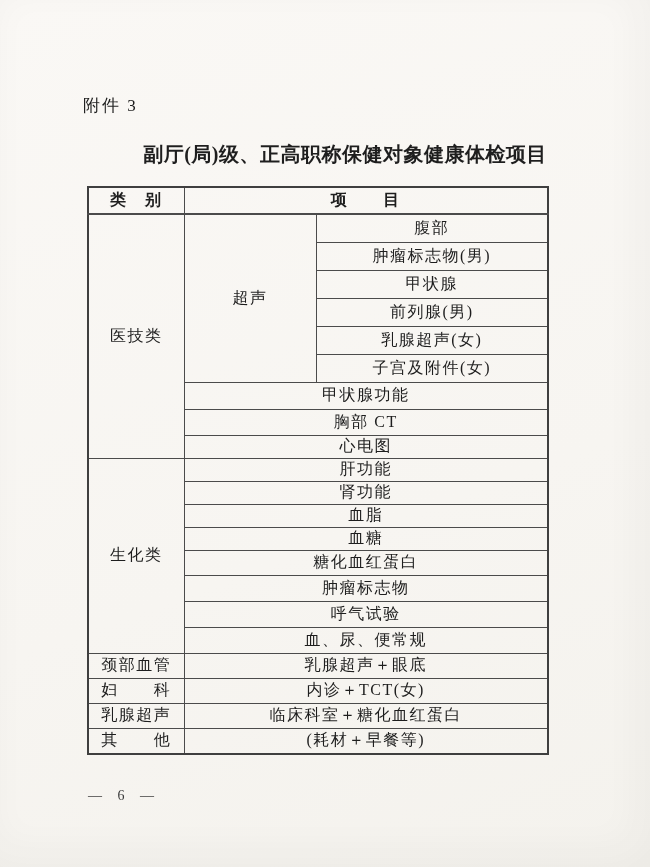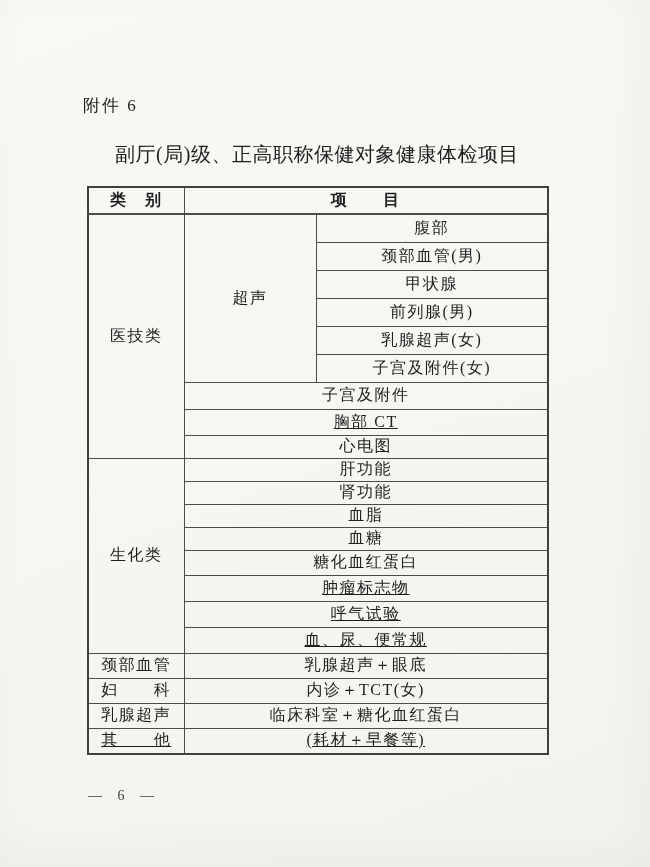--- a/index.html
+++ b/index.html
@@ -21,23 +21,23 @@
     left: 83px;
     top: 94px;
     font-size: 17px;
     letter-spacing: 2px;
   }
   .doc-title {
     position: absolute;
     left: 87px;
     top: 141px;
     width: 460px;
-    text-align: center;
+    text-align: right;
     font-size: 20px;
-    font-weight: normal;
+    font-weight: bold;
     letter-spacing: 0.5px;
     white-space: nowrap;
   }
   table.exam-table {
     position: absolute;
     left: 87px;
     top: 186px;
     width: 460px;
     border-collapse: collapse;
     table-layout: fixed;
@@ -59,37 +59,37 @@
   tr.header-row td {
     font-weight: bold;
     border-bottom-width: 2px;
   }
   td.item-left {
     text-align: left;
     padding-left: 10px;
   }
   tr.h27 { height: 27px; }
   tr.h28 { height: 28px; }
-  tr.h26 { height: 26px; text-decoration: underline; }
+  tr.h26 { height: 26px; }
   tr.h25 { height: 25px; }
   tr.h23 { height: 23px; }
   .page-footer {
     position: absolute;
     left: 88px;
     top: 788px;
     font-size: 14px;
     letter-spacing: 2px;
     word-spacing: 8px;
     color: #3a3a3a;
   }
 </style>
 </head>
 <body>
 
-<div class="attachment-label">附件 6</div>
+<div class="attachment-label">附件 3</div>
 
 <div class="doc-title">副厅(局)级、正高职称保健对象健康体检项目</div>
 
 <table class="exam-table">
   <colgroup>
     <col class="c1">
       <col class="c2">
       <col class="c3">
   </colgroup>
   <tbody>
@@ -97,37 +97,37 @@
       <td>类　别</td>
       <td colspan="2">项　　目</td>
     </tr>
 
     <tr class="h28">
       <td rowspan="9">医技类</td>
       <td rowspan="6">超声</td>
       <td class="item-left">腹部</td>
     </tr>
     <tr class="h28">
-      <td class="item-left">颈部血管(男)</td>
+      <td class="item-left">肿瘤标志物(男)</td>
     </tr>
     <tr class="h28">
       <td class="item-left">甲状腺</td>
     </tr>
     <tr class="h28">
       <td class="item-left">前列腺(男)</td>
     </tr>
     <tr class="h28">
       <td class="item-left">乳腺超声(女)</td>
     </tr>
     <tr class="h28">
       <td class="item-left">子宫及附件(女)</td>
     </tr>
 
     <tr class="h27">
-      <td colspan="2">子宫及附件</td>
+      <td colspan="2">甲状腺功能</td>
     </tr>
     <tr class="h26">
       <td colspan="2">胸部 CT</td>
     </tr>
     <tr class="h23">
       <td colspan="2">心电图</td>
     </tr>
 
     <tr class="h23">
       <td rowspan="8">生化类</td>

